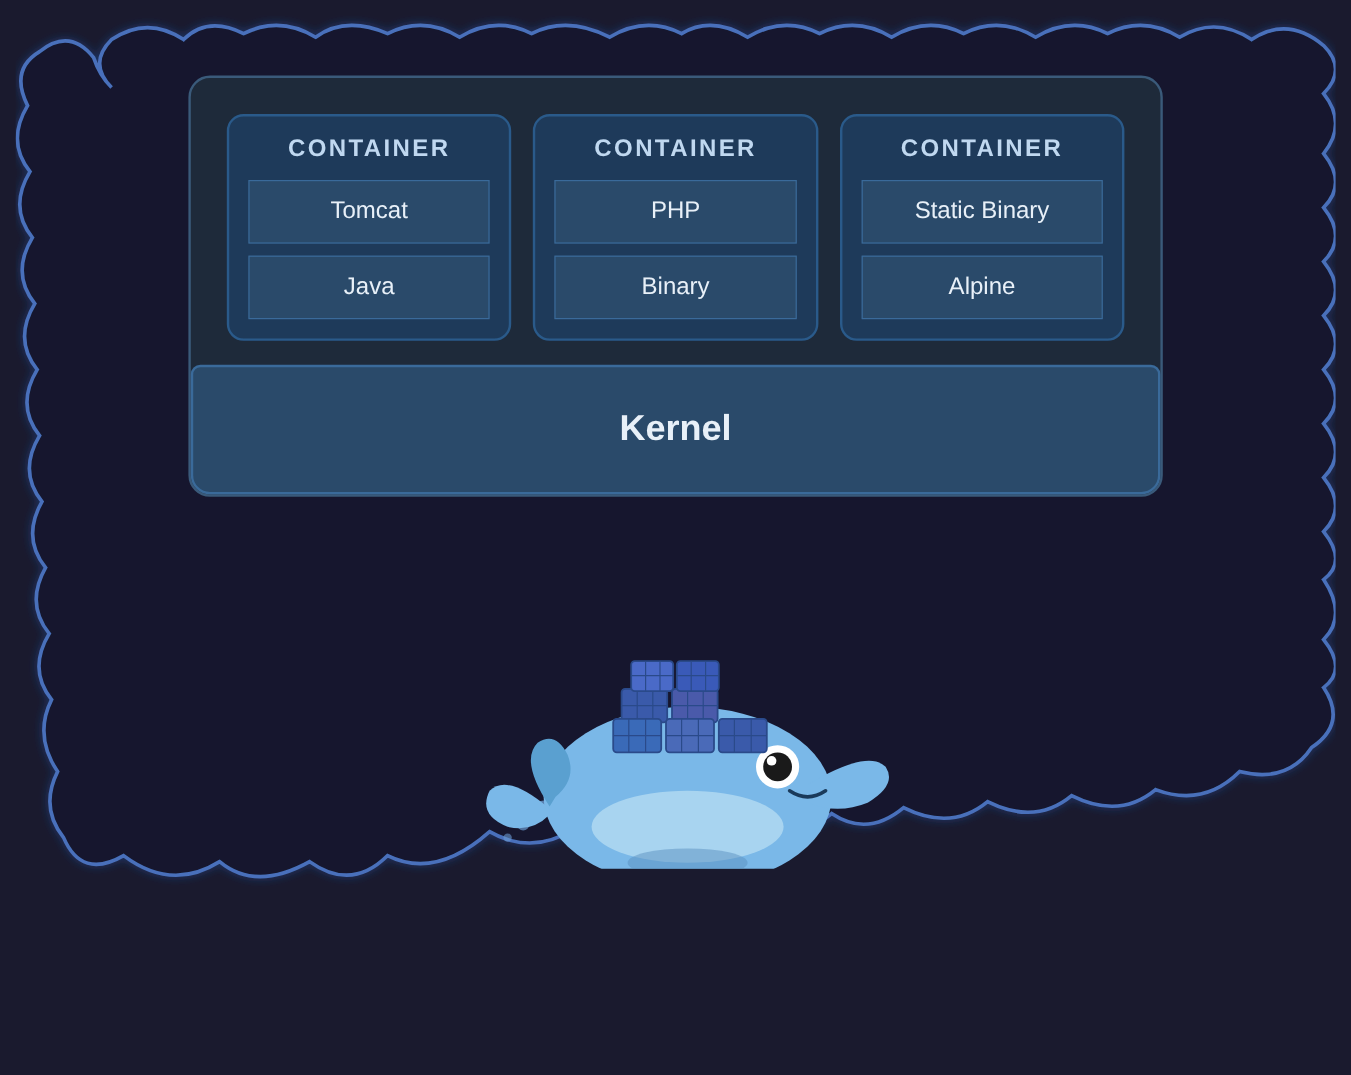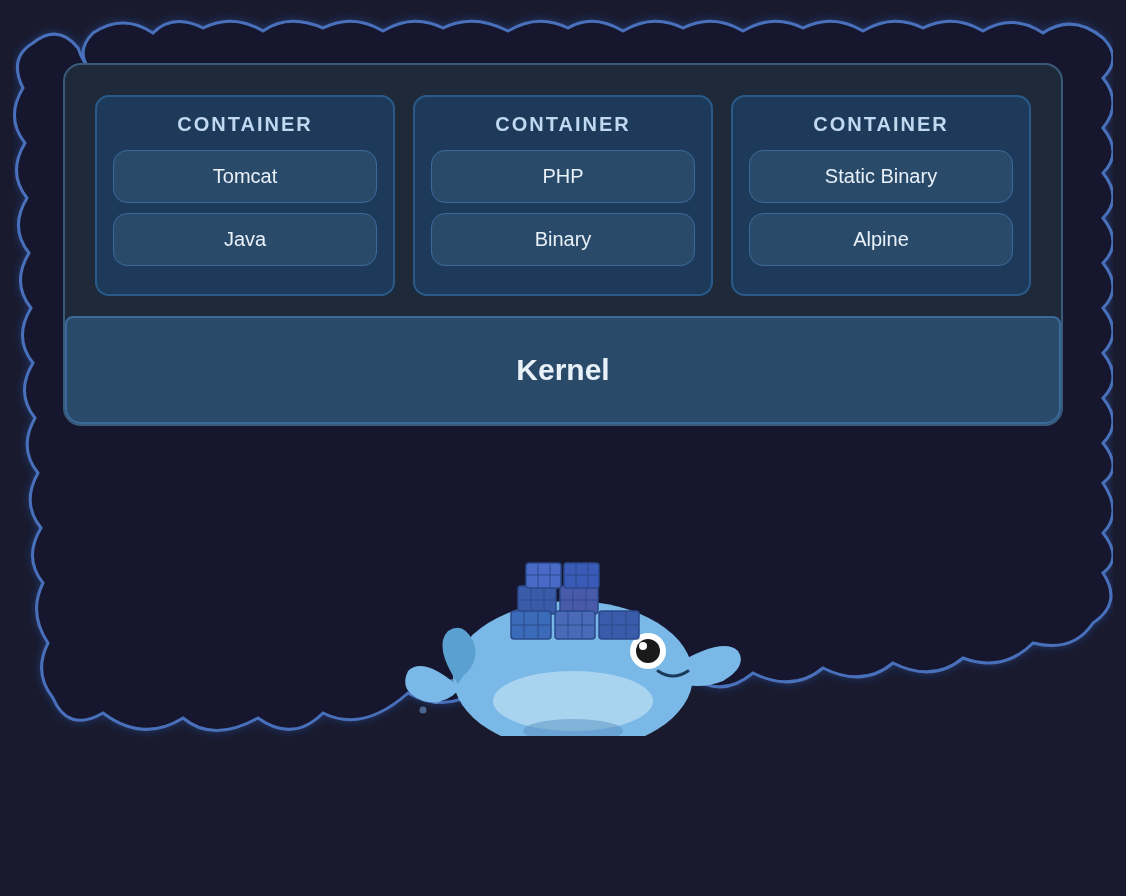--- a/index.html
+++ b/index.html
@@ -33,21 +33,21 @@
       left: 0;
       width: 100%;
       height: 100%;
       z-index: 0;
     }
 
     
     .docker-panel {
       position: relative;
       z-index: 1;
-      width: 1000px;
+      width: 812px;
       margin-top: 50px;
       background: #1e2a3a;
       border-radius: 18px;
       border: 2px solid #3a5a7a;
       padding: 30px 30px 0px 30px;
     }
 
     
     .containers-row {
       display: flex;
@@ -68,32 +68,32 @@
       color: #c0d8f0;
       font-size: 20px;
       font-weight: 600;
       letter-spacing: 2px;
       margin-bottom: 14px;
       font-family: Arial, sans-serif;
     }
 
     .layer-item {
       background: #2a4a6a;
-      border-radius: 14px;
+      border-radius: 0;
       border: 1px solid #3a6a9a;
       padding: 14px 10px;
       text-align: center;
       color: #e8f0f8;
       font-size: 20px;
       font-weight: 500;
       margin-bottom: 10px;
     }
 
     .layer-item:last-child {
-      margin-bottom: 12px;
+      margin-bottom: 0;
     }
 
     
     .kernel-bar {
       background: #2a4a6a;
       border-radius: 12px;
       border: 2px solid #3a6a9a;
       padding: 35px 10px;
       text-align: center;
       color: #e8f0f8;

